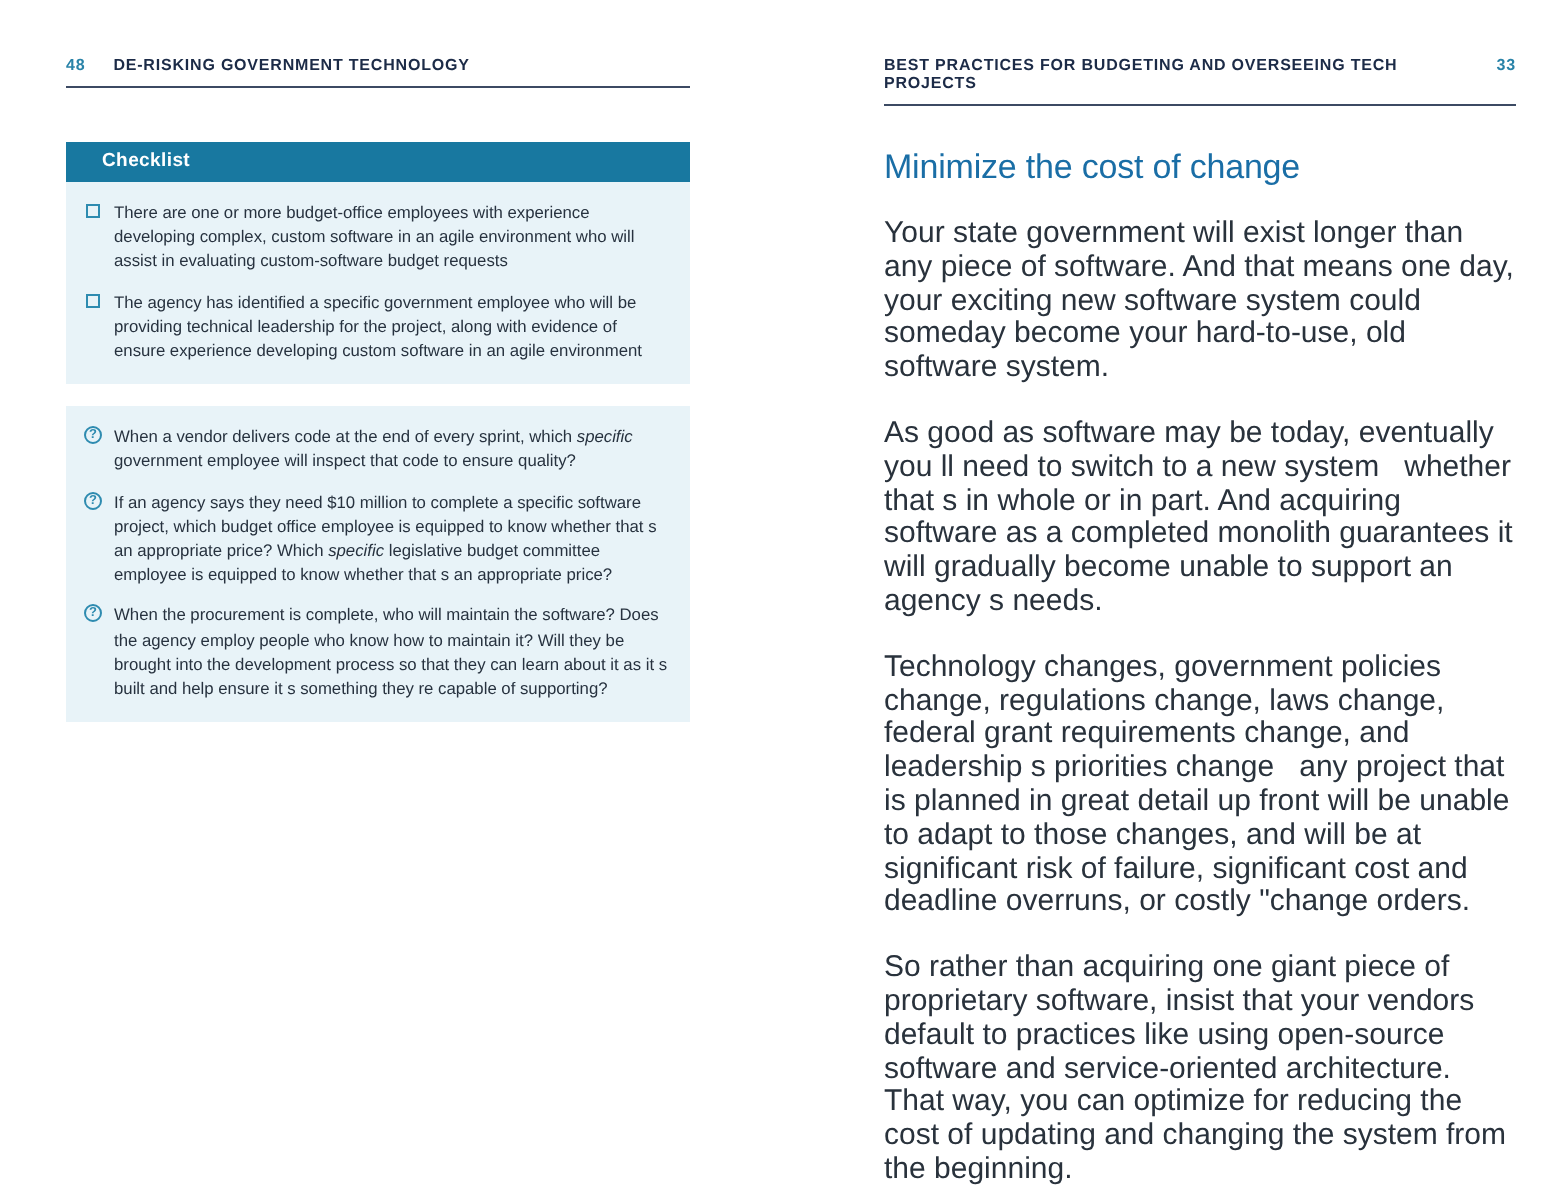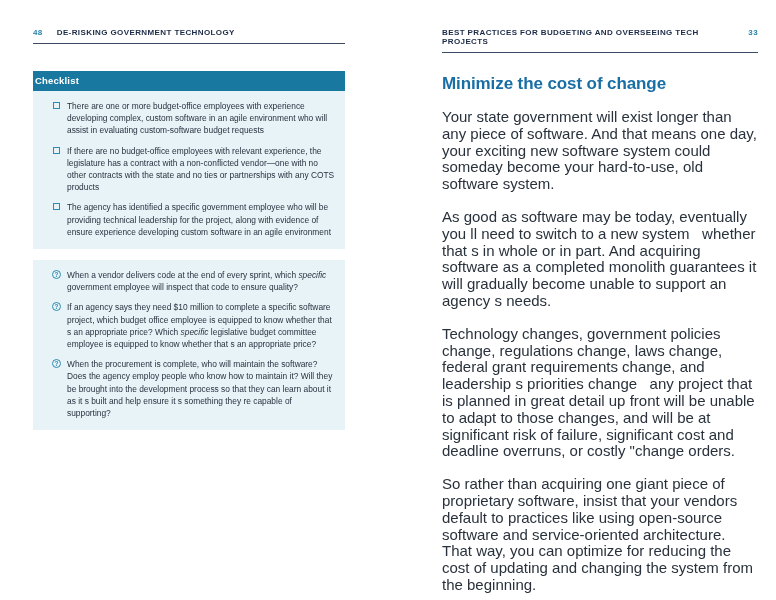--- a/index.html
+++ b/index.html
@@ -11,41 +11,41 @@
   .page-left  { left:33px;  width:312px; }
   .page-right { left:442px; width:316px; }
 
   .page-header { display:flex; align-items:baseline; font-size:8px; font-weight:bold;
     letter-spacing:0.4px; color:#1c2b47; padding-bottom:6px; border-bottom:1px solid #3c4a63; }
   .page-header .pagenum { color:#2983a8; }
   .page-left  .pagenum { margin-right:14px; }
   .page-right .page-header { justify-content:space-between; }
   .page-right .pagenum { margin-left:14px; }
 
-  .panel-bar { height:20px; line-height:20px; padding-left:2px; color:#ffffff;
+  .panel-bar { height:20px; line-height:20px; padding-left:18px; color:#ffffff;
     font-size:9.5px; font-weight:bold; letter-spacing:0.2px; }
   .bar-teal { background:#1878a0; }
   .bar-navy { background:#1c2b47; }
-  .panel-body { background:#e8f3f8; padding:9px 9px 9px 19px; }
+  .panel-body { background:#e8f3f8; padding:9px 9px 9px 9px; }
 
   .checklist-panel { margin-top:27px; }
   .kq-panel { margin-top:11px; }
 
   .item { display:flex; margin-bottom:8px; font-size:8.4px; line-height:12.2px; color:#27323f; }
   .item:last-child { margin-bottom:2px; }
   .item .txt { flex:1; }
 
   .checkbox { flex:none; width:7px; height:7px; border:1px solid #2e8bb0;
     margin:2px 7px 0 1px; background:transparent; }
 
   .qicon { flex:none; width:9px; height:9px; border:1px solid #2e8bb0; border-radius:50%;
     color:#2e8bb0; font-size:6.5px; line-height:8px; text-align:center; font-weight:bold;
     margin:1px 6px 0 0; }
 
-  .section-title { margin-top:21px; font-size:17px; font-weight:bold; color:#1a6ea6;
+  .section-title { margin-top:21px; font-size:17px; font-weight:normal; color:#1a6ea6;
     letter-spacing:-0.1px; }
   .body-copy { margin-top:15px; }
   .body-copy p { font-size:15px; line-height:16.8px; color:#29323c; margin-bottom:16px; }
   em { font-style:italic; }
 </style>
 </head>
 <body>
 
 <div class="spread">
 
@@ -54,24 +54,20 @@
       <span class="pagenum">48</span>
       <span>DE-RISKING GOVERNMENT TECHNOLOGY</span>
     </div>
 
     <div class="checklist-panel">
       <div class="panel-bar bar-teal">Checklist</div>
       <div class="panel-body">
         <div class="item">
           <span class="checkbox"></span>
           <span class="txt">There are one or more budget-office employees with experience developing complex, custom software in an agile environment who will assist in evaluating custom-software budget requests</span>
-        </div>
-        <div class="item">
-          <span class="checkbox"></span>
-          <span class="txt">If there are no budget-office employees with relevant experience, the legislature has a contract with a non-conflicted vendor—one with no other contracts with the state and no ties or partnerships with any COTS products</span>
         </div>
         <div class="item">
           <span class="checkbox"></span>
           <span class="txt">The agency has identified a specific government employee who will be providing technical leadership for the project, along with evidence of ensure experience developing custom software in an agile environment</span>
         </div>
       </div>
     </div>
 
     <div class="kq-panel">
       <div class="panel-body">

